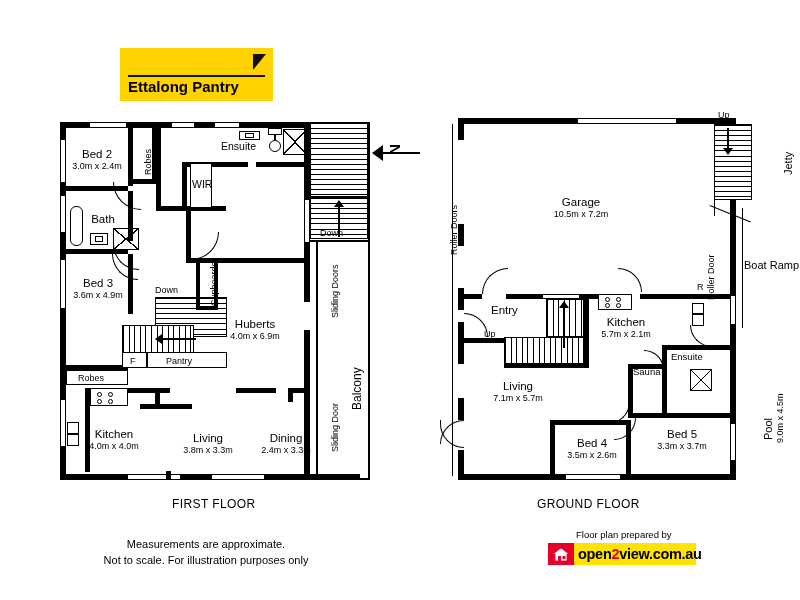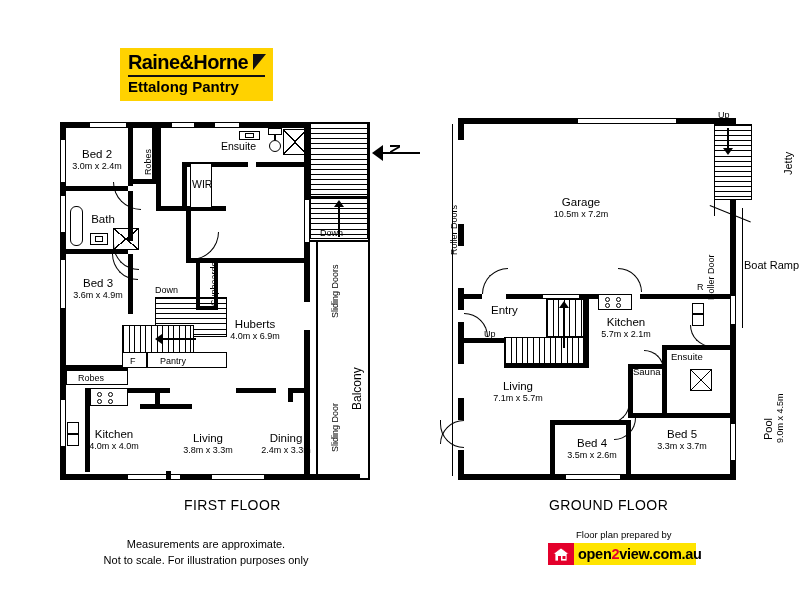--- a/index.html
+++ b/index.html
@@ -30,38 +30,37 @@
   .lbl-v{position:absolute;font-size:9px;white-space:nowrap;transform-origin:0 0;transform:rotate(-90deg);}
   .boxthin{position:absolute;border:1px solid #000;box-sizing:border-box;background:#fff;}
   .win{position:absolute;background:#fff;border-top:1.3px solid #000;border-bottom:1.3px solid #000;box-sizing:border-box;}
   .winv{position:absolute;background:#fff;border-left:1.3px solid #000;border-right:1.3px solid #000;box-sizing:border-box;}
   .door-arc{position:absolute;border:1.1px solid #000;box-sizing:border-box;background:transparent;}
   .xbox{position:absolute;border:1.3px solid #000;box-sizing:border-box;background:
      linear-gradient(to top right, transparent calc(50% - 0.7px), #000 calc(50% - 0.7px), #000 calc(50% + 0.7px), transparent calc(50% + 0.7px)),
      linear-gradient(to bottom right, transparent calc(50% - 0.7px), #000 calc(50% - 0.7px), #000 calc(50% + 0.7px), transparent calc(50% + 0.7px));}
   .stair-h{position:absolute;border:1.2px solid #000;box-sizing:border-box;background:repeating-linear-gradient(to bottom,#000 0 1px,#fff 1px 5.1px);}
   .stair-v{position:absolute;border:1.2px solid #000;box-sizing:border-box;background:repeating-linear-gradient(to right,#000 0 1px,#fff 1px 5.6px);}
-  .floorlabel{position:absolute;font-size:14px;letter-spacing:0.4px;white-space:nowrap;margin-left:12px;}
+  .floorlabel{position:absolute;font-size:12px;letter-spacing:0.4px;white-space:nowrap;}
   .note{position:absolute;font-size:11px;text-align:center;line-height:1.45;white-space:nowrap;}
   .o2v-caption{position:absolute;font-size:9.5px;white-space:nowrap;}
   .o2v-bar{position:absolute;height:22px;background:#FFE400;display:flex;align-items:center;}
   .o2v-ic{position:absolute;width:26px;height:22px;background:#E4002B;display:flex;align-items:center;justify-content:center;}
   .o2v-txt{font-size:14.5px;font-weight:bold;letter-spacing:-0.3px;padding-left:4px;}
   .o2v-2{color:#E4002B;}
   .fixt{position:absolute;border:1.1px solid #000;box-sizing:border-box;background:#fff;}
   .circ{position:absolute;border:1.2px solid #000;border-radius:50%;box-sizing:border-box;background:#fff;}
   .hob-dot{position:absolute;border:1px solid #000;border-radius:50%;box-sizing:border-box;}
 </style>
 </head>
 <body>
 
 <div id="root">
 
   <div class="logo">
-    <div class="logo-line1">Raine&amp;Horne</div>
     <div class="logo-flag"></div>
     <div class="logo-rule"></div>
     <div class="logo-line2">Ettalong Pantry</div>
   </div>
 
 
   <div style="position:absolute;left:372px;top:142px;width:48px;height:22px;">
     <div class="wall" style="left:10px;top:10px;width:38px;height:1.6px;"></div>
     <div style="position:absolute;left:0;top:3px;width:0;height:0;border-right:11px solid #000;border-top:8px solid transparent;border-bottom:8px solid transparent;"></div>
     <div style="position:absolute;left:18px;top:-1px;font-size:15px;font-weight:bold;transform:rotate(90deg);">N</div>
@@ -147,21 +146,21 @@
     <div class="lbl" style="left:78px;top:373px;">Robes</div>
 
     <div class="lbl" style="left:155px;top:285px;">Down</div>
     <div class="stair-h" style="left:155px;top:297px;width:72px;height:40px;"></div>
     <div class="stair-v" style="left:122px;top:325px;width:72px;height:28px;"></div>
     <div class="wall" style="left:160px;top:338px;width:36px;height:1.5px;"></div>
     <div style="position:absolute;left:155px;top:334px;width:0;height:0;border-right:7px solid #000;border-top:5px solid transparent;border-bottom:5px solid transparent;"></div>
     <div class="boxthin" style="left:122px;top:352px;width:25px;height:16px;"></div>
     <div class="lbl" style="left:130px;top:356px;">F</div>
     <div class="boxthin" style="left:147px;top:352px;width:80px;height:16px;"></div>
-    <div class="lbl" style="left:160px;top:356px;">Pantry</div>
+    <div class="lbl" style="left:166px;top:356px;">Pantry</div>
 
     <div class="wall" style="left:85px;top:392px;width:5px;height:80px;"></div>
     <div class="wall" style="left:85px;top:388px;width:85px;height:5px;"></div>
     <div class="boxthin" style="left:90px;top:388px;width:38px;height:18px;"></div>
     <div class="hob-dot" style="left:97px;top:392px;width:5px;height:5px;"></div>
     <div class="hob-dot" style="left:108px;top:392px;width:5px;height:5px;"></div>
     <div class="hob-dot" style="left:97px;top:399px;width:5px;height:5px;"></div>
     <div class="hob-dot" style="left:108px;top:399px;width:5px;height:5px;"></div>
     <div class="fixt" style="left:67px;top:422px;width:12px;height:12px;"></div>
     <div class="fixt" style="left:67px;top:434px;width:12px;height:12px;"></div>

